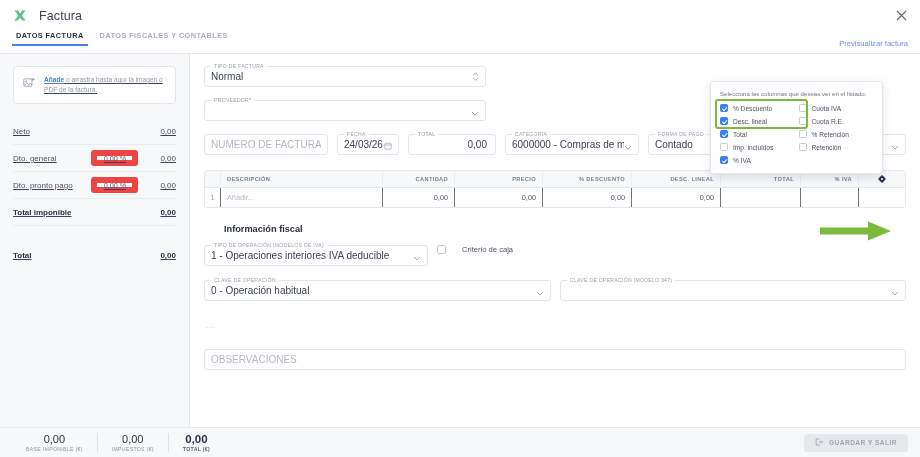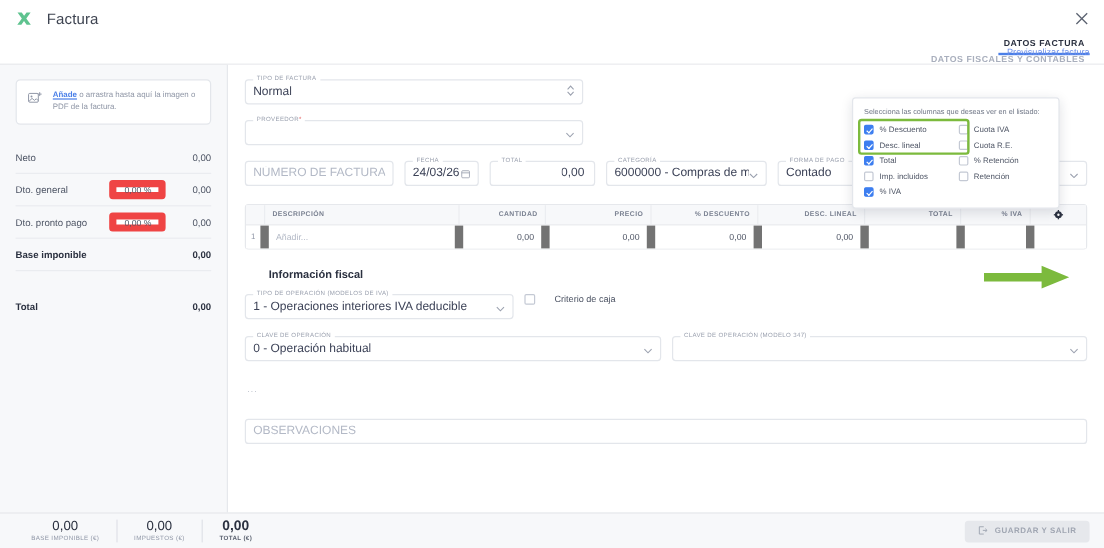--- a/index.html
+++ b/index.html
@@ -26,26 +26,25 @@
   .title-text { font-size: 12.5px; color: #3d4350; letter-spacing: .1px; }
   .close-btn {
     position: absolute; right: 10px; top: 50%; transform: translateY(-50%);
     width: 18px; height: 18px; display:flex; align-items:center; justify-content:center;
     cursor: pointer;
   }
 
   
   .tabbar {
     height: 23px;
-    display: flex; align-items: flex-end;
+    display: flex; align-items: flex-start;
     border-bottom: 1px solid #e6e8ec;
     padding: 0 8px;
     position: relative;
     background:#fff;
-    flex-direction:column;
   }
   .tab {
     font-size: 7.3px; font-weight: 700; letter-spacing: .45px;
     padding: 0 8px 5px 8px; color: #a9afbd; cursor: pointer;
     position: relative; text-transform: uppercase;
   }
   .tab.active { color: #2b3140; }
   .tab.active:after {
     content:""; position:absolute; left:4px; right:4px; bottom:-1px;
     height: 2px; background: #4a7fe8;
@@ -57,20 +56,21 @@
 
   
   .page { display: flex; height: 396px; }
 
   
   .side {
     width: 190px; flex: none;
     background: #f7f8fa;
     border-right: 1px solid #e6e8ec;
     padding: 12px 13px 0 13px;
+    text-decoration: underline;
   }
   .drop {
     border: 1px solid #e3e6eb; border-radius: 4px; background: #fff;
     padding: 8px 9px; display: flex; gap: 8px; align-items: flex-start;
     margin-bottom: 14px;
   }
   .drop-text { font-size: 6.6px; line-height: 1.55; color: #8e95a5; }
   .drop-text a { color: #4a7fe8; font-weight: 700; text-decoration: underline; }
 
   .srow {
@@ -122,21 +122,21 @@
   .th {
     font-size: 5.7px; font-weight: 700; letter-spacing: .34px; color: #7b8292;
     text-transform: uppercase; padding: 0 6px; border-right: 1px solid #ebedf1;
     height: 100%; display: flex; align-items: center;
   }
   .th:last-child { border-right: none; }
   .th.r { justify-content: flex-end; }
   .trow { height: 19px; background: #fff; }
   .td {
     font-size: 7.3px; color: #4d5464; padding: 0 6px;
-    border-right: 7px solid #737373; height: 100%;
+    border-right: 1px solid #737373; height: 100%;
     display: flex; align-items: center;
   }
   .td:last-child { border-right: none; }
   .td.r { justify-content: flex-end; }
   .td.ph { color: #b3b9c6; }
   .c-idx { width: 16px; justify-content: center; font-size: 6.6px; color:#8e95a5; }
   .c-desc { width: 162px; }
   .c-cant { width: 72px; }
   .c-prec { width: 88px; }
   .c-desc1 { width: 89px; }
@@ -258,21 +258,21 @@
       <span class="val">0,00</span>
     </div>
 
     <div class="srow">
       <span class="lbl">Dto. pronto pago</span>
       <span class="pct-box">0,00 %</span>
       <span class="val">0,00</span>
     </div>
 
     <div class="srow strong">
-      <span class="lbl">Base imponible</span>
+      <span class="lbl">Total imponible</span>
       <span class="val">0,00</span>
     </div>
 
     <div class="sep-space"></div>
 
     <div class="srow strong no-line">
       <span class="lbl">Total</span>
       <span class="val">0,00</span>
     </div>
   </aside>

